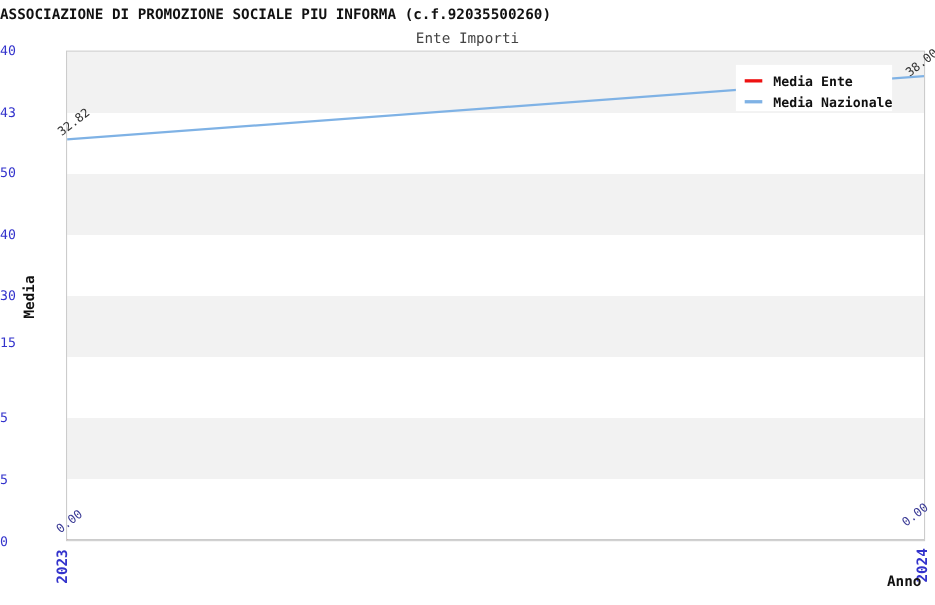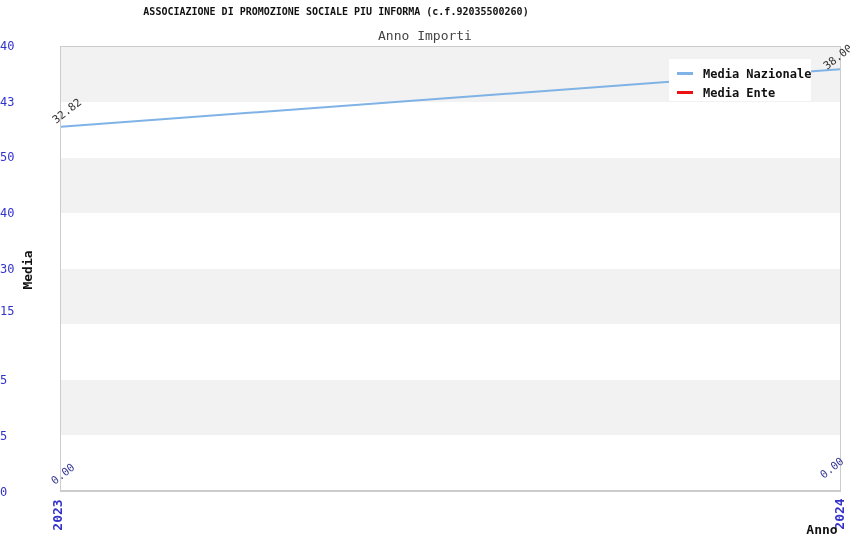--- a/index.html
+++ b/index.html
@@ -2,22 +2,22 @@
 <html><head>
 <meta charset="utf-8">
 <style>
   html,body{margin:0;padding:0;}
   body{
     width:850px;height:550px;position:relative;overflow:hidden;
     background:#ffffff;
     font-family:"DejaVu Sans Mono","Liberation Mono",monospace;
   }
   .title{
-    position:absolute;top:6px;left:0;width:672px;text-align:center;
-    font-size:10px;font-weight:bold;color:#111;letter-spacing:0;
+    position:absolute;top:6px;left:0;width:672px;text-align:left;
+    font-size:13px;font-weight:bold;color:#111;letter-spacing:0;
   }
   .subtitle{
     position:absolute;top:28px;left:0;width:850px;text-align:center;
     font-size:13px;color:#444;
   }
   .plot{
     position:absolute;left:60px;top:46px;width:781px;height:446px;
     box-sizing:border-box;border:1px solid #cccccc;
     background:repeating-linear-gradient(to bottom,
       #f2f2f2 0px, #f2f2f2 55.5px,
@@ -51,21 +51,21 @@
     position:absolute;font-size:11px;white-space:nowrap;z-index:4;
     transform:translate(-50%,-50%) rotate(-38deg);
   }
   .pl-naz{color:#333333;}
   .pl-ente{color:#3c3c96;}
 </style>
 </head>
 <body>
 
 <div class="title">ASSOCIAZIONE DI PROMOZIONE SOCIALE PIU INFORMA (c.f.92035500260)</div>
-<div class="subtitle">Anno Importi</div>
+<div class="subtitle">Ente Importi</div>
 
 <div class="ytick" style="top:39px">40</div>
 <div class="ytick" style="top:95px">43</div>
 <div class="ytick" style="top:150px">50</div>
 <div class="ytick" style="top:206px">40</div>
 <div class="ytick" style="top:262px">30</div>
 <div class="ytick" style="top:304px">15</div>
 <div class="ytick" style="top:373px">5</div>
 <div class="ytick" style="top:429px">5</div>
 <div class="ytick" style="top:485px">0</div>
@@ -80,25 +80,25 @@
     </svg>
 </div>
 
 <div class="pointlabel pl-naz" style="left:67px;top:111px">32.82</div>
 <div class="pointlabel pl-naz" style="left:838px;top:57px">38.00</div>
 <div class="pointlabel pl-ente" style="left:63px;top:474px">0.00</div>
 <div class="pointlabel pl-ente" style="left:832px;top:468px">0.00</div>
 
 <div class="legend">
   <div class="legend-row">
+    <span class="legend-swatch" style="background: rgb(238, 17, 17);"></span>
+    <span class="legend-label">Media Ente</span>
+  </div>
+  <div class="legend-row">
     <span class="legend-swatch" style="background: rgb(127, 178, 229);"></span>
     <span class="legend-label">Media Nazionale</span>
-  </div>
-  <div class="legend-row">
-    <span class="legend-swatch" style="background: rgb(238, 17, 17);"></span>
-    <span class="legend-label">Media Ente</span>
   </div>
 </div>
 
 <div class="xtick" style="left:57px;top:515px">2023</div>
 <div class="xtick" style="left:839px;top:514px">2024</div>
 
 <div class="axis-title-x">Anno</div>
 
 </body></html>

